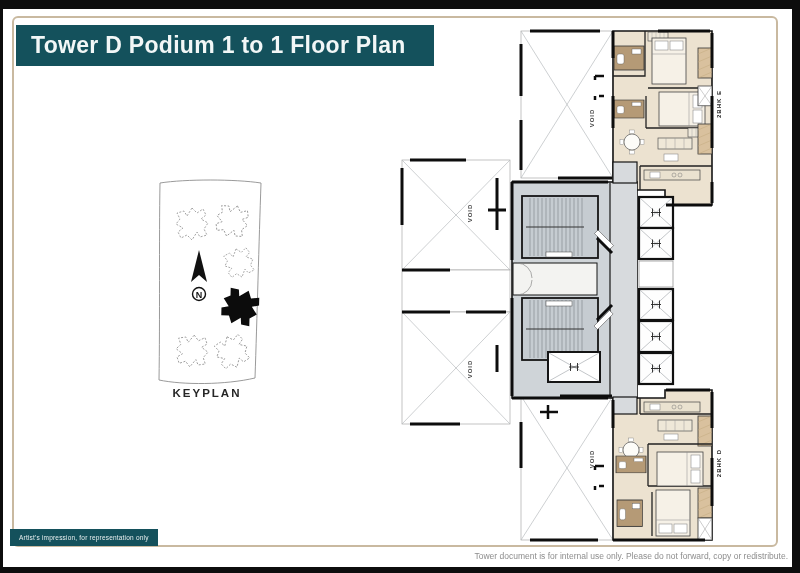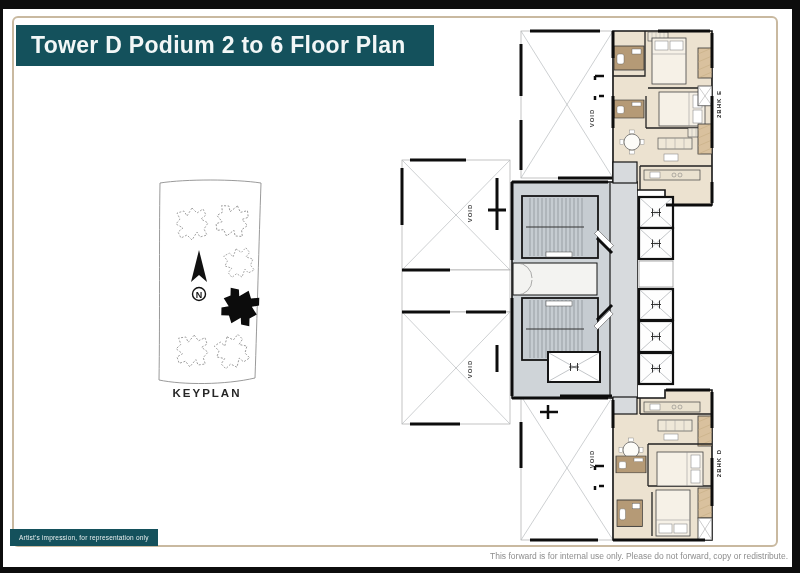--- a/index.html
+++ b/index.html
@@ -244,16 +244,16 @@
         <text x="592" y="120" transform="rotate(-90 592 118)">VOID</text>
         <text x="470" y="215" transform="rotate(-90 470 213)">VOID</text>
         <text x="470" y="371" transform="rotate(-90 470 369)">VOID</text>
         <text x="592" y="461" transform="rotate(-90 592 459)">VOID</text>
         <text x="719" y="106" transform="rotate(-90 719 104)" fill="#222">2BHK E</text>
         <text x="719" y="465" transform="rotate(-90 719 463)" fill="#222">2BHK D</text>
       </g>
     </g>
   </svg>
 
-  <div class="title-bar">Tower D Podium 2 to 6 Floor Plan</div>
+  <div class="title-bar">Tower D Podium 1 to 1 Floor Plan</div>
   <div class="artist-badge">Artist's impression, for representation only</div>
-  <div class="disclaimer">This forward is for internal use only. Please do not forward, copy or redistribute.</div>
+  <div class="disclaimer">Tower document is for internal use only. Please do not forward, copy or redistribute.</div>
 </div>
 
 </body></html>

